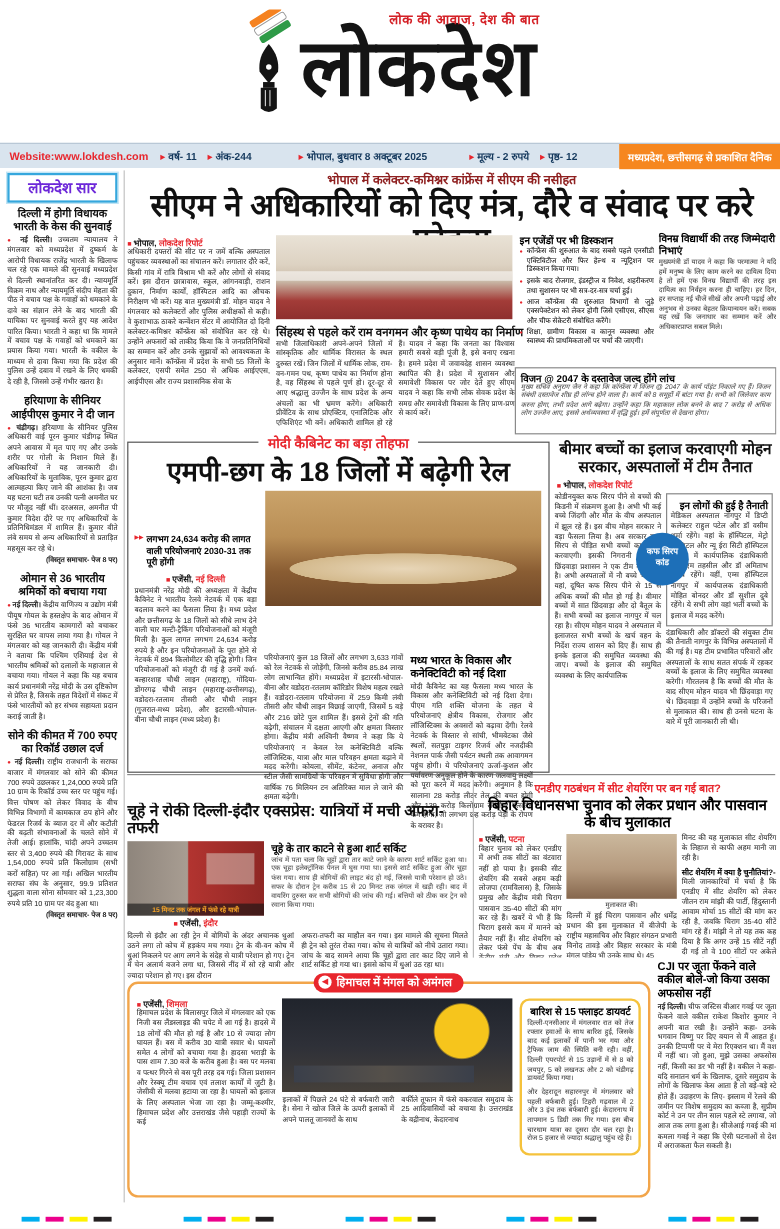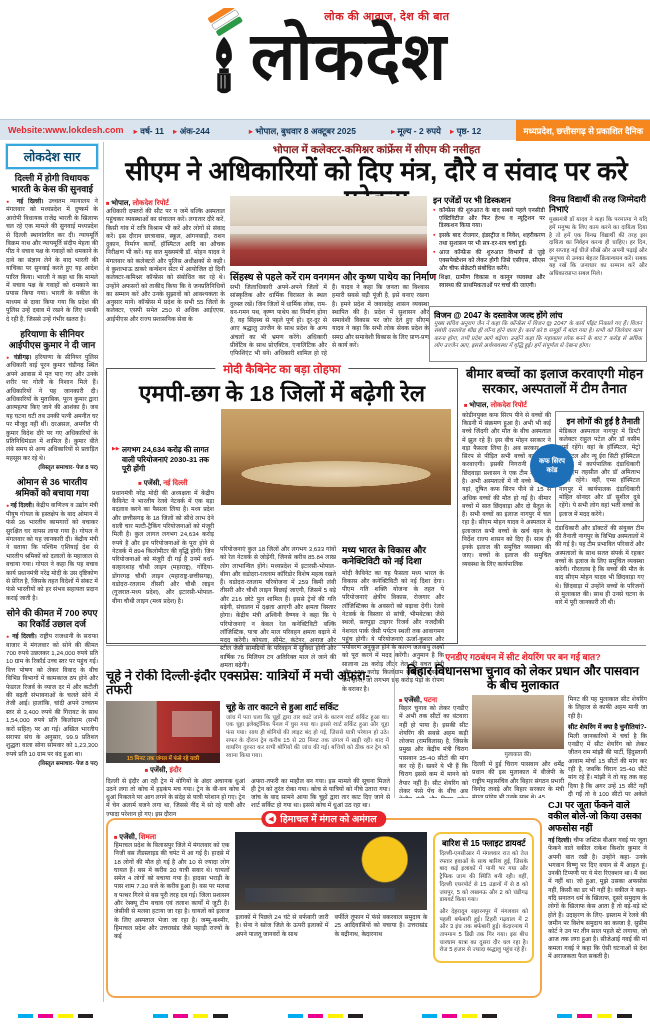--- a/index.html
+++ b/index.html
@@ -21,21 +21,21 @@
   .info-item { margin-right:9px; white-space:nowrap; }
   .info-item::before { content:"▸ "; color:#e8262d; }
   .gap1 { width:30px; } .gap2 { width:26px; }
   .publisher { margin-left:auto; background:#f6871f; color:#fff; height:21px; display:flex; align-items:center;
     padding:0 7px; font-size:8.5px; font-weight:bold; }
 
   
   .sidebar { position:absolute; left:0; top:142px; width:104px; height:860px; padding:2px 5px 0 6px;
     border-right:1px solid #c2c2c2; overflow:hidden; }
   .sb-header { border:2px solid #35a7dd; outline:1px solid #bfe4f5; background:#fff; text-align:center;
-    color:#0c4a6e; font-weight:900; font-size:12.5px; padding:2px 0; margin-bottom:4px; }
+    color:#6d28d9; font-weight:900; font-size:12.5px; padding:2px 0; margin-bottom:4px; }
   .sb-story { margin-bottom:6px; }
   .sb-title { font-size:9px; font-weight:800; color:#111; line-height:1.22; text-align:center; margin-bottom:2px; }
   .sb-body { font-size:6.1px; line-height:1.38; color:#222; text-align:justify; }
   .sb-lead { font-weight:bold; }
   .sb-lead::before { content:"● "; color:#e8262d; font-size:5px; }
   .sb-note { display:block; font-weight:bold; text-align:right; font-size:5.9px; margin-top:1px; }
 
   
   .main { position:absolute; left:104px; top:142px; width:546px; height:868px; }
   .hrule { position:absolute; left:2px; right:4px; top:503px; border-top:1px solid #8a8a8a; }

